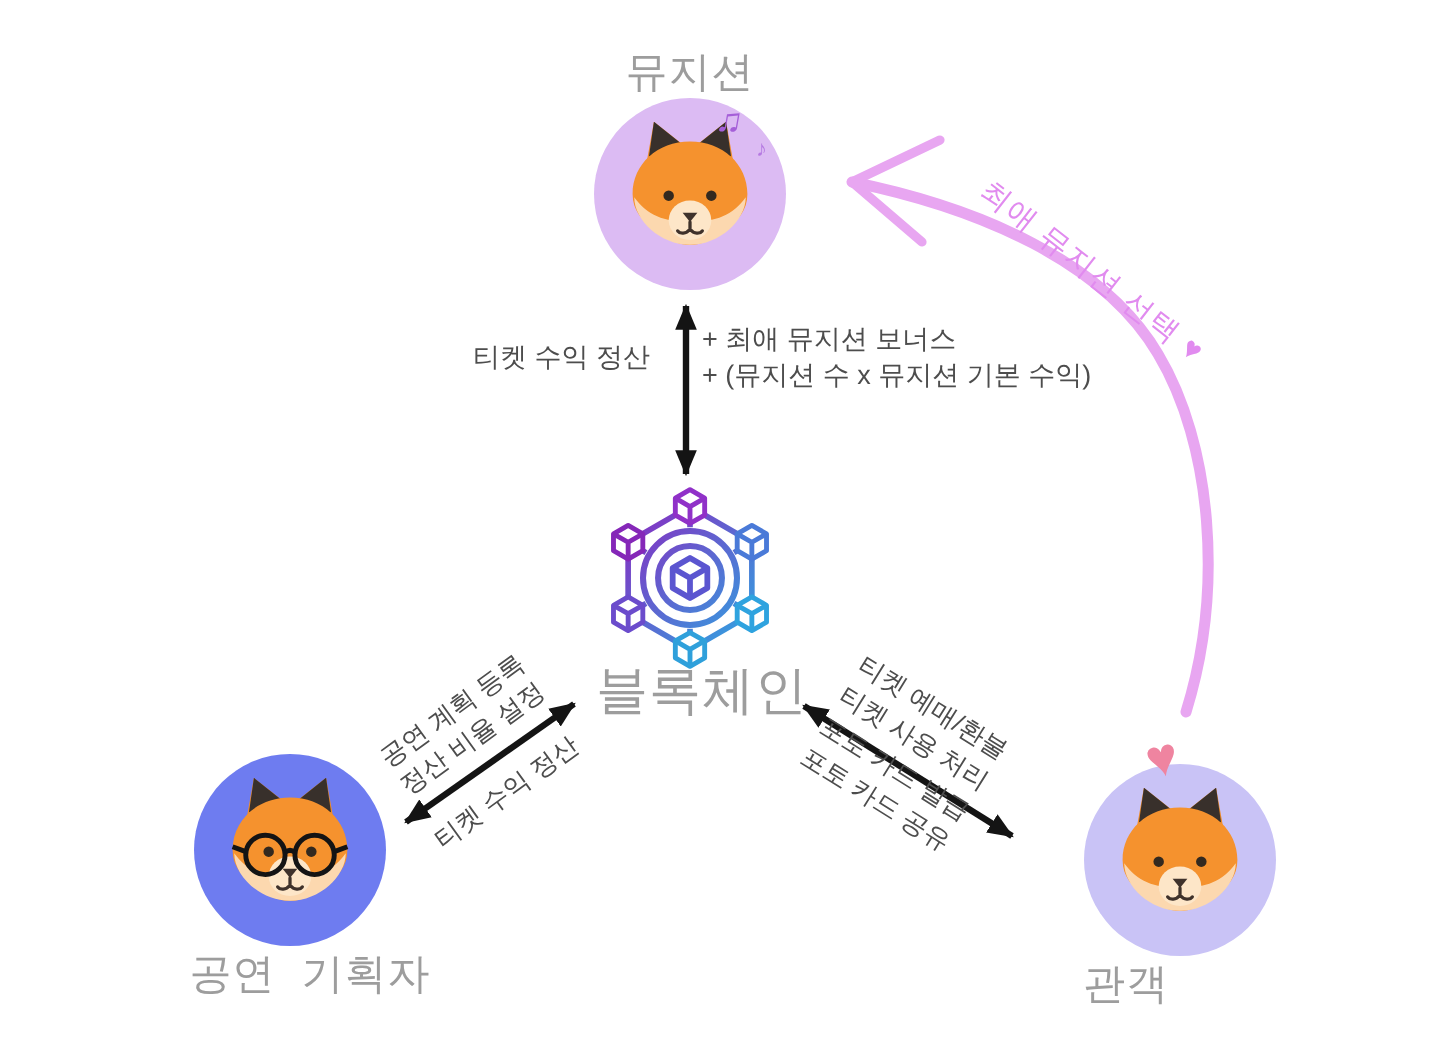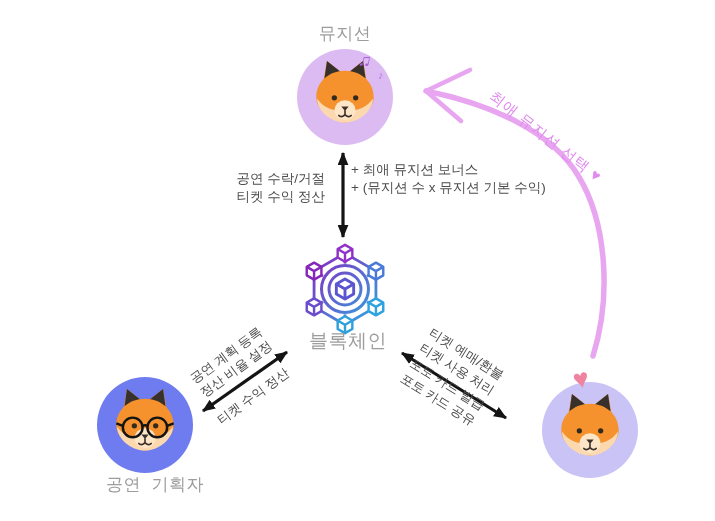--- a/index.html
+++ b/index.html
@@ -2,21 +2,21 @@
 <html><head>
 <meta charset="utf-8">
 <style>
   html,body{margin:0;padding:0;background:#ffffff;}
   body{font-family:"Liberation Sans","DejaVu Sans",sans-serif;}
   .stage{position:relative;width:715px;height:521px;background:#fff;overflow:hidden;}
   .layer{position:absolute;left:0;top:0;width:715px;height:521px;}
   .abs{position:absolute;}
   .node-circle{position:absolute;border-radius:50%;width:96px;height:96px;display:flex;align-items:center;justify-content:center;}
   .node-circle svg{width:82px;height:82px;}
-  .node-label{position:absolute;color:#9d9d9d;font-size:17px;text-align:center;letter-spacing:0.5px;white-space:nowrap;}
+  .node-label{position:absolute;color:#9d9d9d;font-size:21px;text-align:center;letter-spacing:0.5px;white-space:nowrap;}
   .ann{position:absolute;color:#4d4d4d;font-size:13.5px;line-height:17.5px;white-space:nowrap;}
   .rot{position:absolute;color:#4d4d4d;font-size:13px;line-height:17px;white-space:nowrap;text-align:center;}
   .rot div{white-space:nowrap;}
   #ann-planner-upper{left:231px;top:362px;transform:translate(-50%,-50%) rotate(-36deg);}
   #ann-planner-lower{left:253px;top:396px;transform:translate(-50%,-50%) rotate(-36deg);}
   #ann-audience{left:452px;top:377px;line-height:18px;transform:translate(-50%,-50%) rotate(32deg);}
   #fav-label{left:546px;top:136px;transform:translate(-50%,-50%) rotate(38deg);color:#e18bef;font-size:15px;letter-spacing:1px;}
   #music-note-big{left:358px;top:50px;font-size:18px;color:#a55fd8;transform:rotate(10deg);}
   #music-note-small{left:378px;top:69px;font-size:11px;color:#b67ae2;}
   #audience-heart{left:573px;top:364px;font-size:27px;color:#ef84a0;transform:rotate(-12deg);}
@@ -91,44 +91,44 @@
       <circle cx="50" cy="50" r="17" fill="#fff" stroke="url(#bcg)" stroke-width="3.2"></circle>
       <use href="#cube" x="37" y="37" width="26" height="26" color="#5b55d0"></use>
       <use href="#cube" x="39" y="1" width="22" height="22" color="#9031c8"></use>
       <use href="#cube" x="71.9" y="20" width="22" height="22" color="#4a7ad8"></use>
       <use href="#cube" x="71.9" y="58" width="22" height="22" color="#2fa3df"></use>
       <use href="#cube" x="39" y="77" width="22" height="22" color="#2fa0db"></use>
       <use href="#cube" x="6.1" y="58" width="22" height="22" color="#6b4ccc"></use>
       <use href="#cube" x="6.1" y="20" width="22" height="22" color="#8527b8"></use>
     </svg>
   </div>
-  <div class="node-label" style="left:298px;top:328px;width:100px;font-size:19px;">블록체인</div>
+  <div class="node-label" style="left:298px;top:328px;width:100px;font-size:26px;">블록체인</div>
 
   <div class="node-circle" style="left:97px;top:377px;background:#6e7cf0;">
     <svg viewBox="0 0 100 100">
       <use href="#fox"></use>
       <g stroke="#141414" stroke-width="3" fill="none">
         <circle cx="35" cy="53" r="12"></circle>
         <circle cx="65" cy="53" r="12"></circle>
         <path d="M47,51.5 Q50,49 53,51.5"></path>
         <path d="M23,51 L15,48 M77,51 L85,48"></path>
       </g>
     </svg>
   </div>
   <div class="node-label" style="left:85px;top:473px;width:140px;font-family:Liberation Mono, monospace;">공연 기획자</div>
 
   <div class="node-circle" style="left:542px;top:382px;background:#c9c3f6;">
     <svg viewBox="0 0 100 100">
         <use href="#fox"></use>
       </svg>
   </div>
   <div class="abs" id="audience-heart">♥</div>
+  <div class="node-label" style="left:513px;top:478px;width:100px;">관객</div>
 
   <div class="ann" style="left:215px;top:170px;width:110px;text-align:right;">
-    <div>공연 수락/거절</div>
     <div>티켓 수익 정산</div>
   </div>
 
   <div class="ann" style="left:351px;top:161px;">
     <div>+ 최애 뮤지션 보너스</div>
     <div>+ (뮤지션 수 x 뮤지션 기본 수익)</div>
   </div>
 
   <div class="rot" id="ann-planner-upper">
     <div>공연 계획 등록</div>

